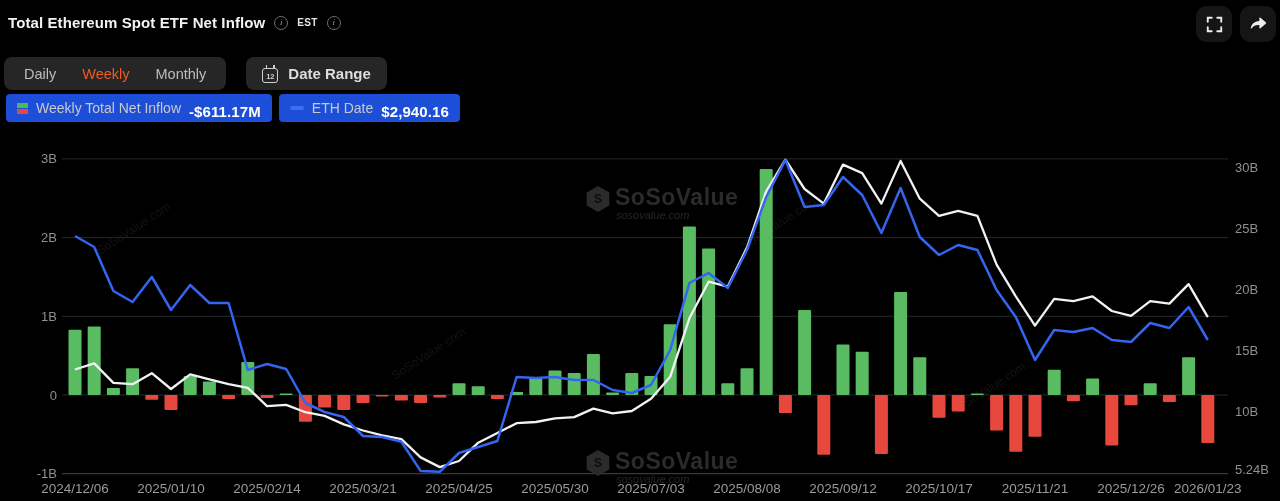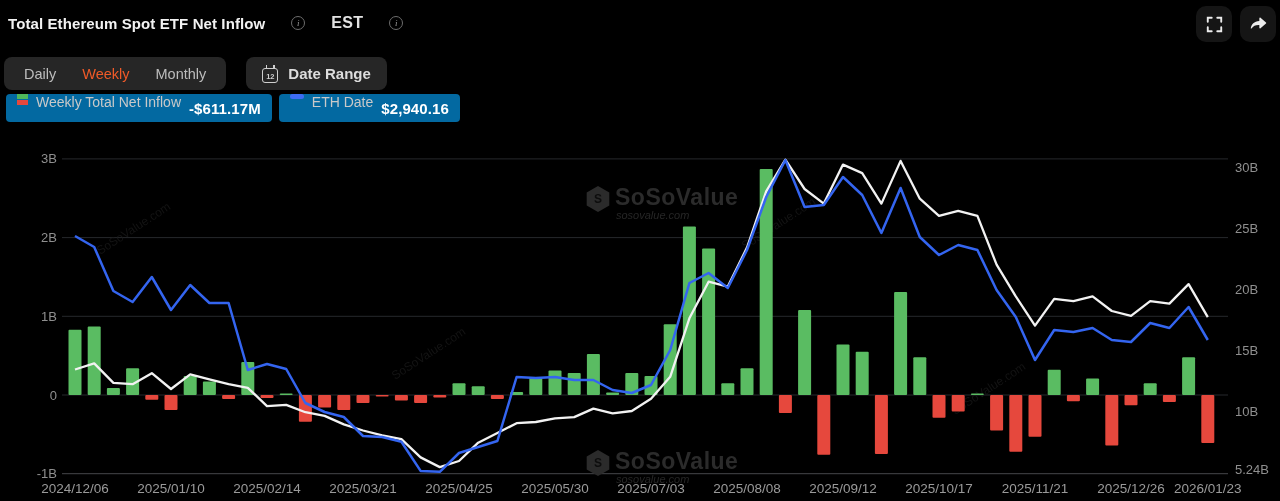--- a/index.html
+++ b/index.html
@@ -1,26 +1,26 @@
 <!DOCTYPE html>
 <html><head>
 <meta charset="utf-8">
 <style>
   * { margin:0; padding:0; box-sizing:border-box; }
   html,body { background:#000; width:1280px; height:501px; overflow:hidden;
               font-family:"Liberation Sans", sans-serif; }
   .app { position:relative; width:1280px; height:501px; background:#000; }
 
   
-  .title-row { position:absolute; top:14px; left:8px; display:flex; align-items:center; gap:26px; }
+  .title-row { position:absolute; top:14px; left:8px; display:flex; align-items:center; gap:9px; }
   .page-title { color:#f2f2f2; font-size:15px; font-weight:700; letter-spacing:.1px; }
   .info-icon { width:14px; height:14px; border:1.4px solid #6d6d6d; border-radius:50%;
                color:#9a9a9a; font-size:9px; font-style:italic; font-family:"Liberation Serif",serif;
                display:flex; align-items:center; justify-content:center; line-height:1; }
-  .tz-label { color:#e3e3e3; font-size:16px; font-weight:700; letter-spacing:.3px; }
+  .tz-label { color:#e3e3e3; font-size:10px; font-weight:700; letter-spacing:.3px; }
 
   .header-actions { position:absolute; top:6px; right:4px; display:flex; gap:8px; }
   .icon-btn { width:36px; height:36px; background:#151515; border:none; border-radius:10px;
               display:flex; align-items:center; justify-content:center; cursor:pointer; }
 
   
   .controls-row { position:absolute; top:57px; left:4px; display:flex; gap:20px; }
   .tab-group { display:flex; align-items:center; background:#262626; border-radius:8px;
                height:33px; padding:0 20px; gap:26px; }
   .tab { color:#bdbdbd; font-size:14.5px; cursor:pointer; }
@@ -31,21 +31,21 @@
   .cal-icon { width:16px; height:15px; border:1.5px solid #cfcfcf; border-radius:3px;
               position:relative; margin-top:3px; display:flex; align-items:flex-end;
               justify-content:center; }
   .cal-icon::before, .cal-icon::after { content:""; position:absolute; top:-4px; width:1.5px;
               height:3px; background:#cfcfcf; }
   .cal-icon::before { left:2.5px; } .cal-icon::after { right:2.5px; }
   .cal-num { font-size:7.5px; font-weight:700; color:#cfcfcf; line-height:1; padding-bottom:1.5px; }
 
   
   .legend-row { position:absolute; top:94px; left:6px; display:flex; gap:7px; }
-  .legend-pill { display:inline-flex; gap:8px; background:#0369a1;
+  .legend-pill { display:inline-flex; align-items:center; gap:8px; background:#1d4ed8;
                  border-radius:4px; height:28px; padding:0 11px; cursor:pointer; }
   .legend-name { color:#c9c9c9; font-size:14px; }
   .legend-value { color:#ffffff; font-size:15px; font-weight:700; letter-spacing:.1px;margin-top:6px; }
   .swatch-bar { width:11px; height:11px; display:flex; flex-direction:column; gap:1px; }
   .swatch-bar i { display:block; width:11px; height:5px; }
   .swatch-bar .g { background:#4fb75a; }
   .swatch-bar .r { background:#e6483d; }
   .dash { width:14px; height:4.5px; border-radius:2.5px; }
   .dash.white { background:#efefef; }
   .dash.blue  { background:#3d6bf3; }

